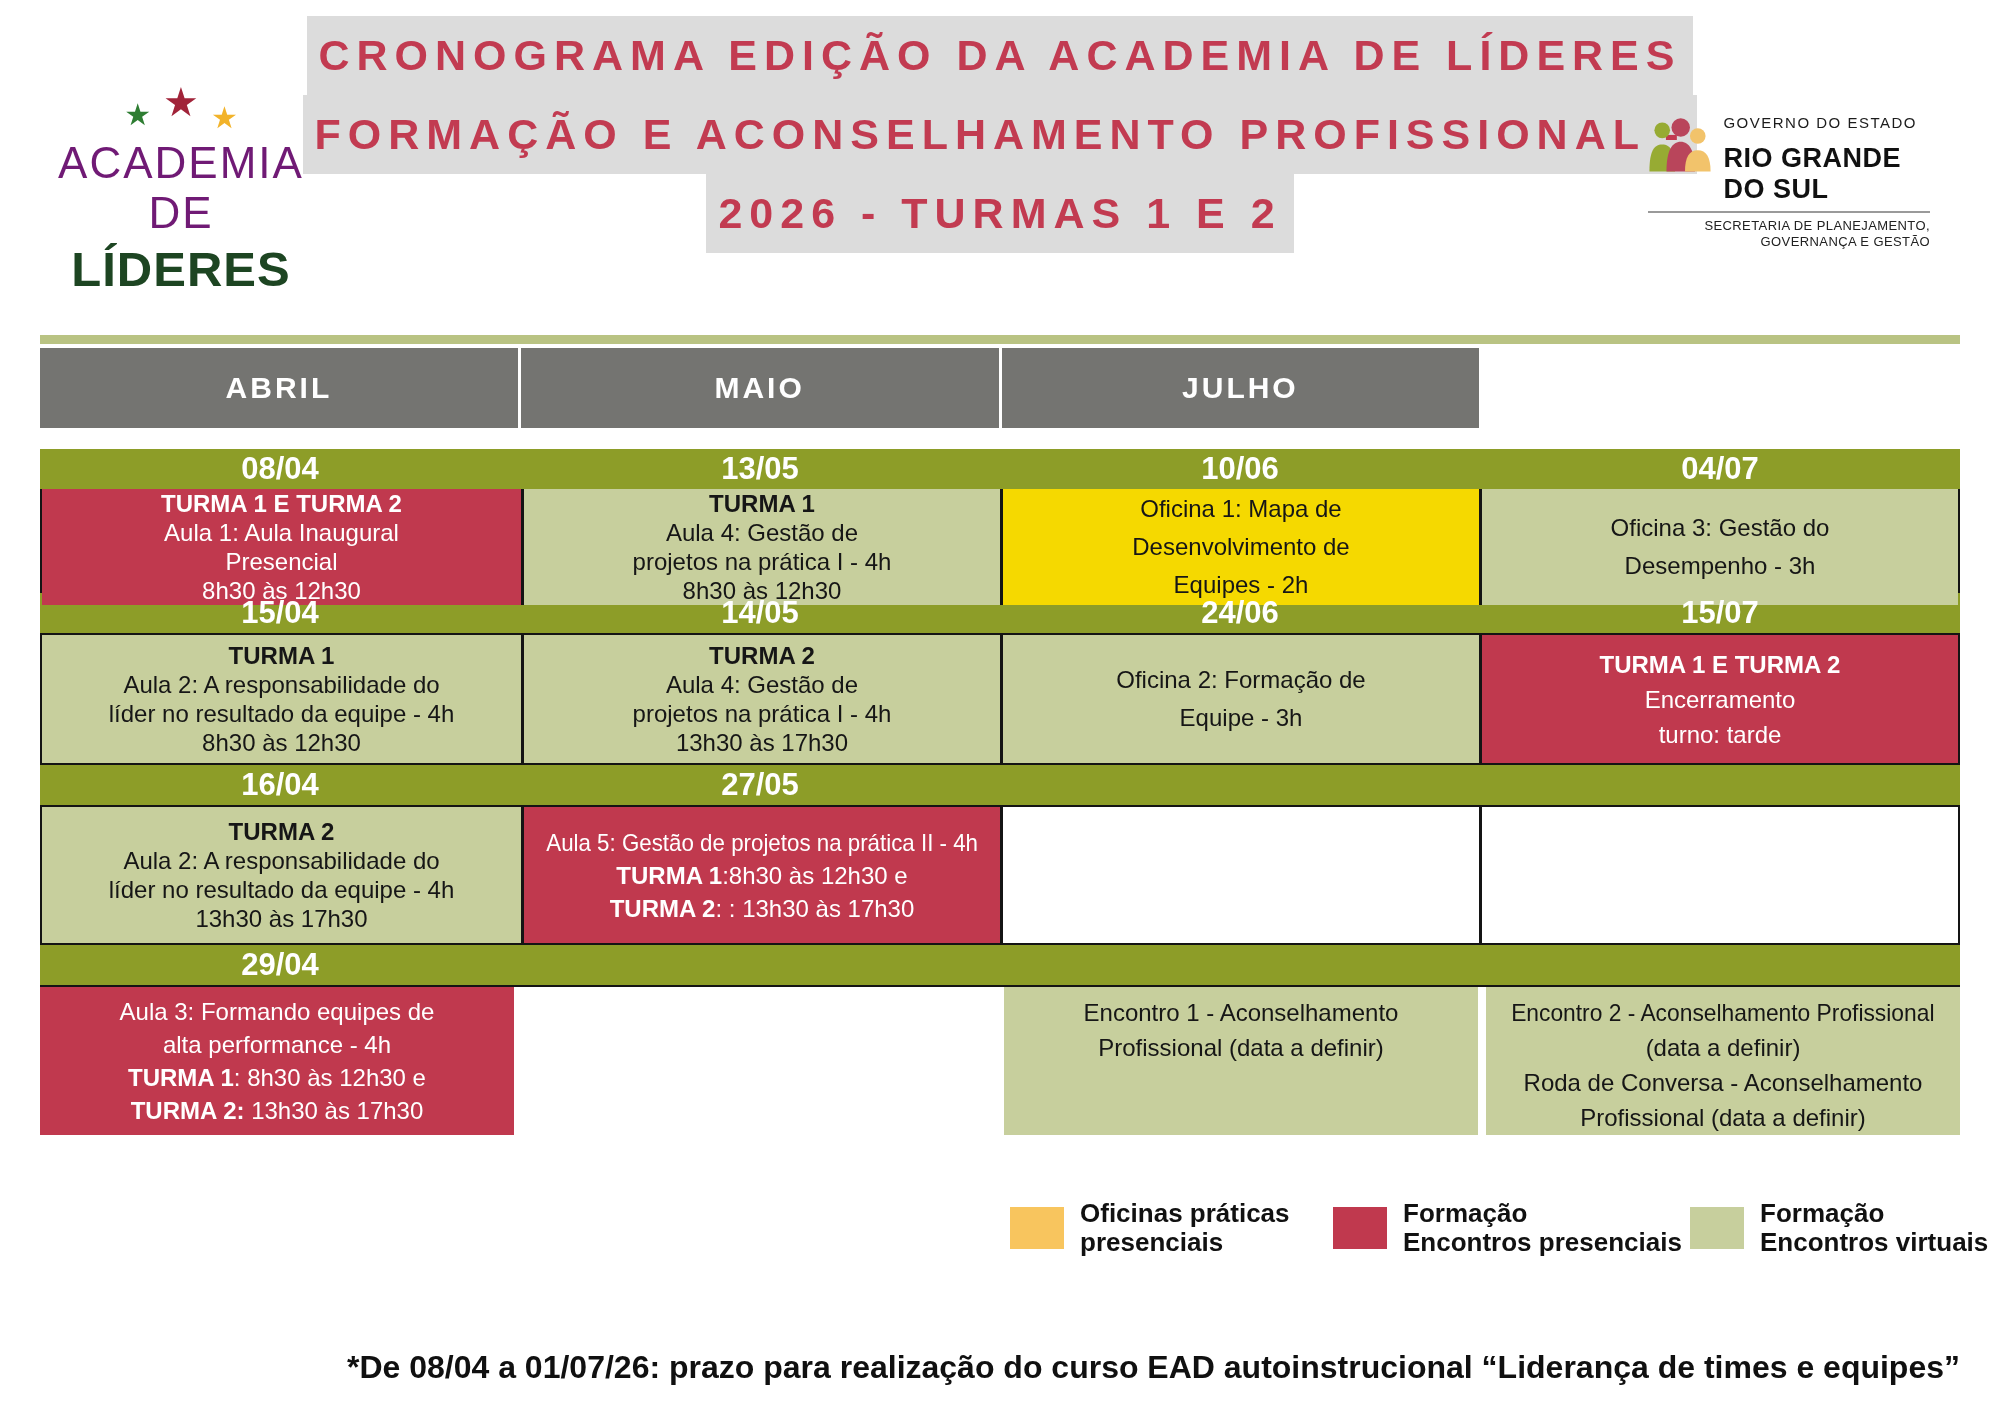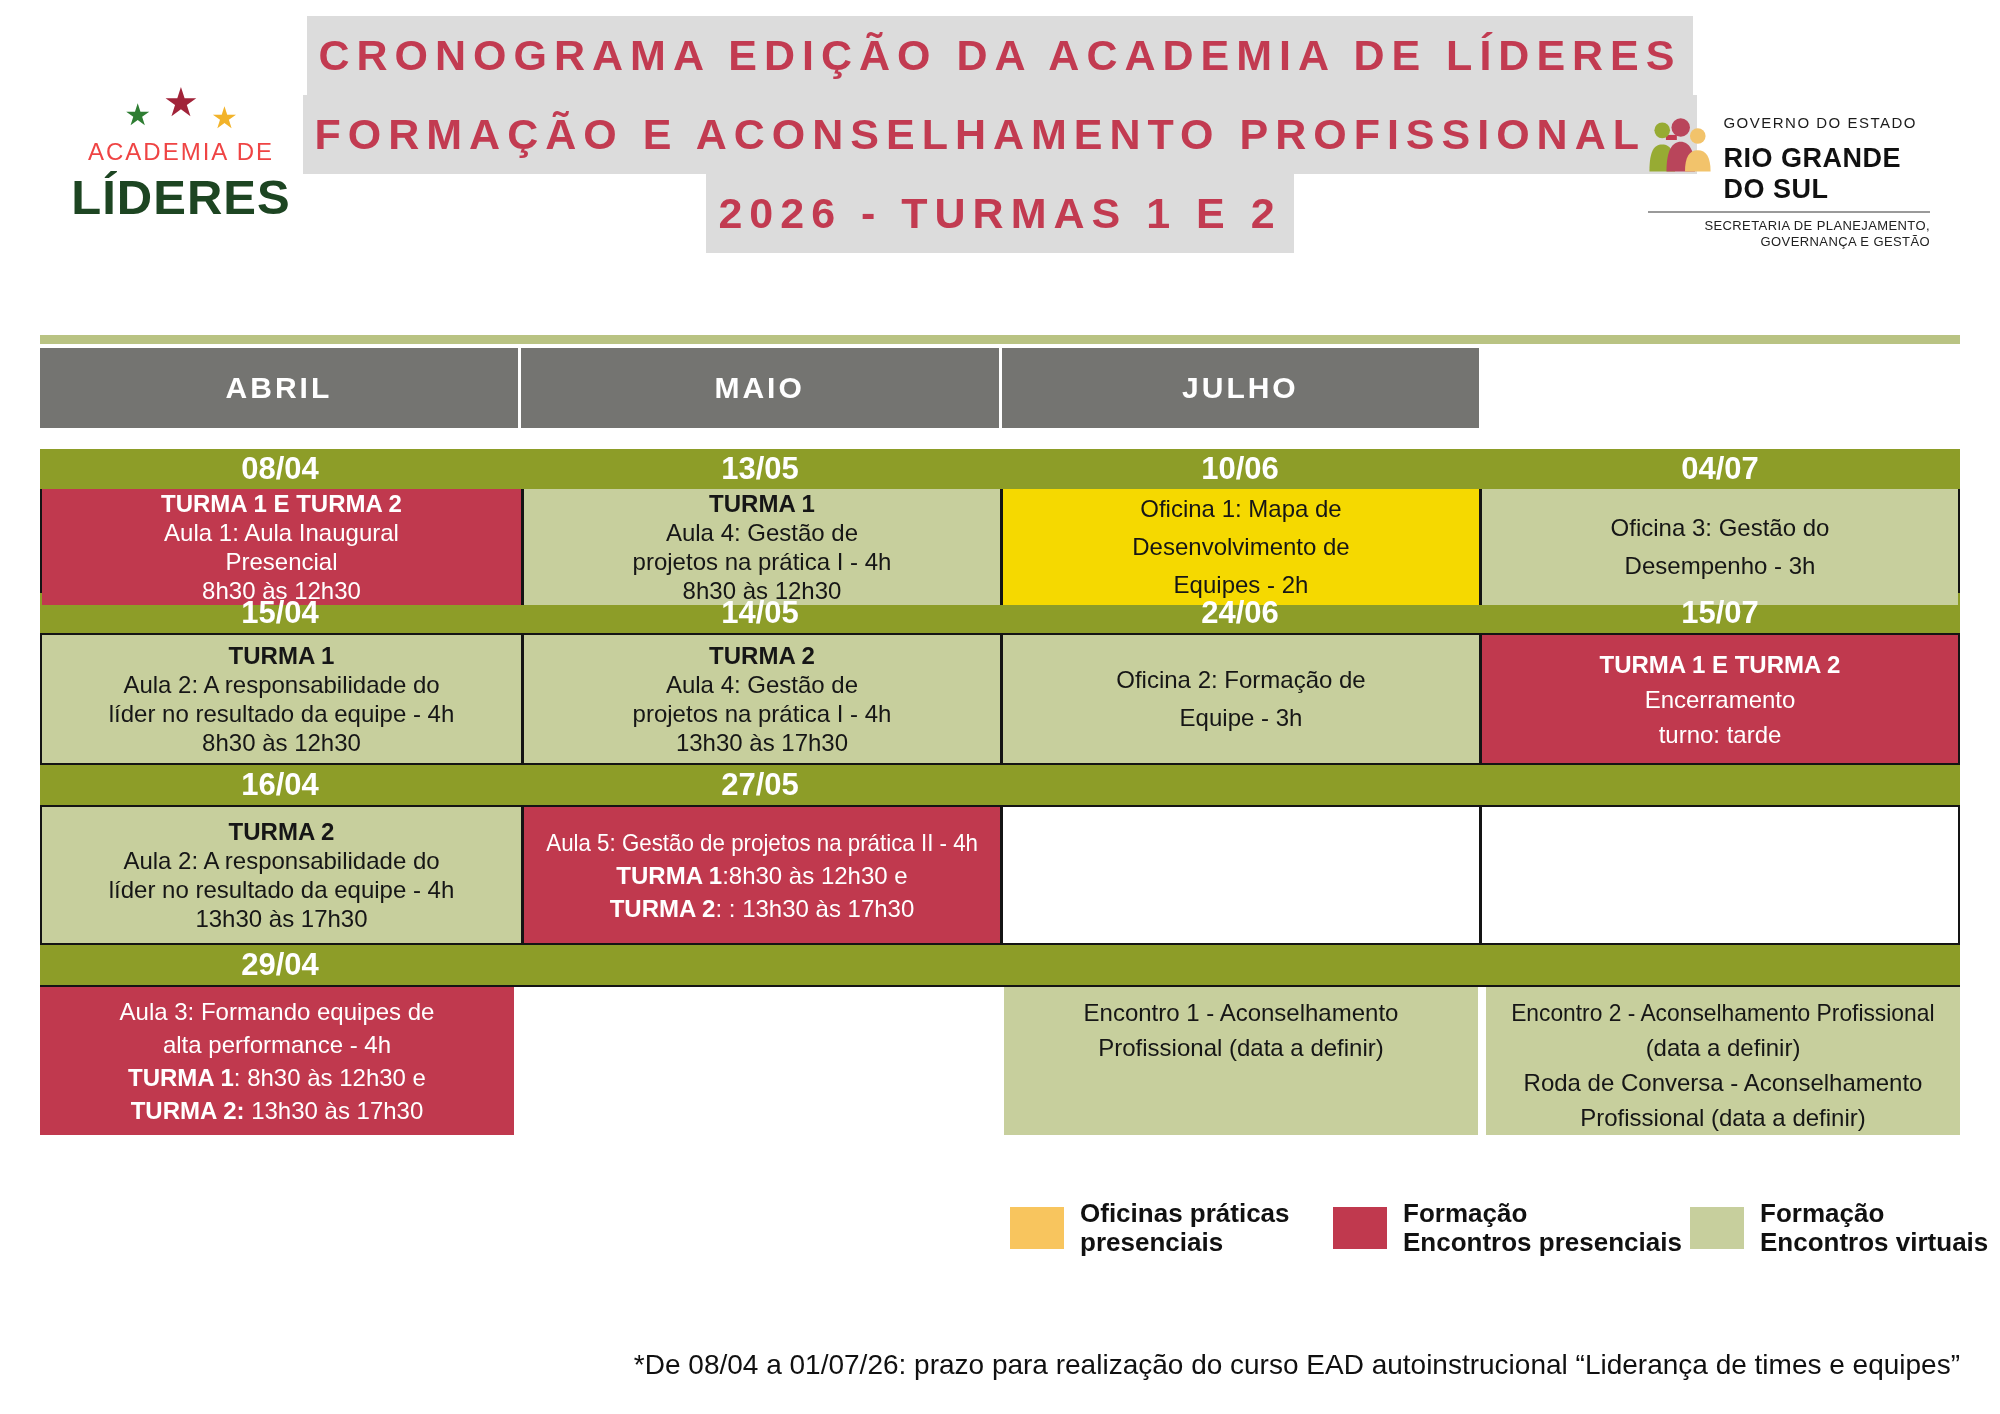--- a/index.html
+++ b/index.html
@@ -7,21 +7,21 @@
     width:2000px;height:1414px;position:relative;overflow:hidden;
     background:#ffffff;font-family:"Liberation Sans",sans-serif;color:#161616;
   }
   
   .logo{position:absolute;left:36px;top:84px;width:290px;text-align:center}
   .stars{display:flex;justify-content:center;align-items:flex-end;gap:12px;height:54px}
   .star{line-height:1;display:inline-block}
   .star.g{color:#2e7d32;font-size:30px;transform:translateY(-8px)}
   .star.r{color:#a12339;font-size:40px;transform:translateY(-16px)}
   .star.y{color:#f2b32a;font-size:30px;transform:translateY(-5px)}
-  .logo-top{font-size:24px;letter-spacing:2px;color:#ef4444}
+  .logo-top{font-size:44px;letter-spacing:2px;color:#701a75}
   .logo-bottom{font-size:49px;font-weight:bold;color:#1d4522;letter-spacing:1px;margin-top:3px}
 
   .title{position:absolute;top:16px;left:0;width:2000px;text-align:center;
          font-size:43px;font-weight:bold;letter-spacing:7px;color:#c23b51;line-height:55px}
   .title .hl{background:#dcdcdc;display:inline-block;padding:12px 12px}
 
   .gov{position:absolute;left:1648px;top:114px;width:282px}
   .gov-top{display:flex;align-items:flex-start;gap:10px}
   .gov-names{padding-bottom:2px;text-align:left}
   .gov-l1{font-size:15px;letter-spacing:1.5px;color:#1c1c1c}
@@ -58,21 +58,21 @@
   .lh33{line-height:33px}
   .topalign{justify-content:flex-start;padding-top:8px}
   .sqz{transform:scaleX(.93)}
   .sqz2{transform:scaleX(.95)}
 
   
   .leg{position:absolute;top:1199px;display:flex;align-items:center;gap:16px}
   #leg1{left:1010px}#leg2{left:1333px}#leg3{left:1690px}
   .sw{width:54px;height:42px;display:block}
   .lt{font-size:26px;font-weight:bold;line-height:29px;color:#111;text-align:left}
-  .footnote{position:absolute;top:1349px;right:40px;font-size:28px;font-weight:normal;color:#101010}
+  .footnote{position:absolute;top:1349px;right:40px;font-size:32px;font-weight:bold;color:#101010}
 </style>
 </head>
 <body>
 
 <div class="logo">
   <div class="stars">
     <span class="star g">★</span>
     <span class="star r">★</span>
     <span class="star y">★</span>
   </div>

